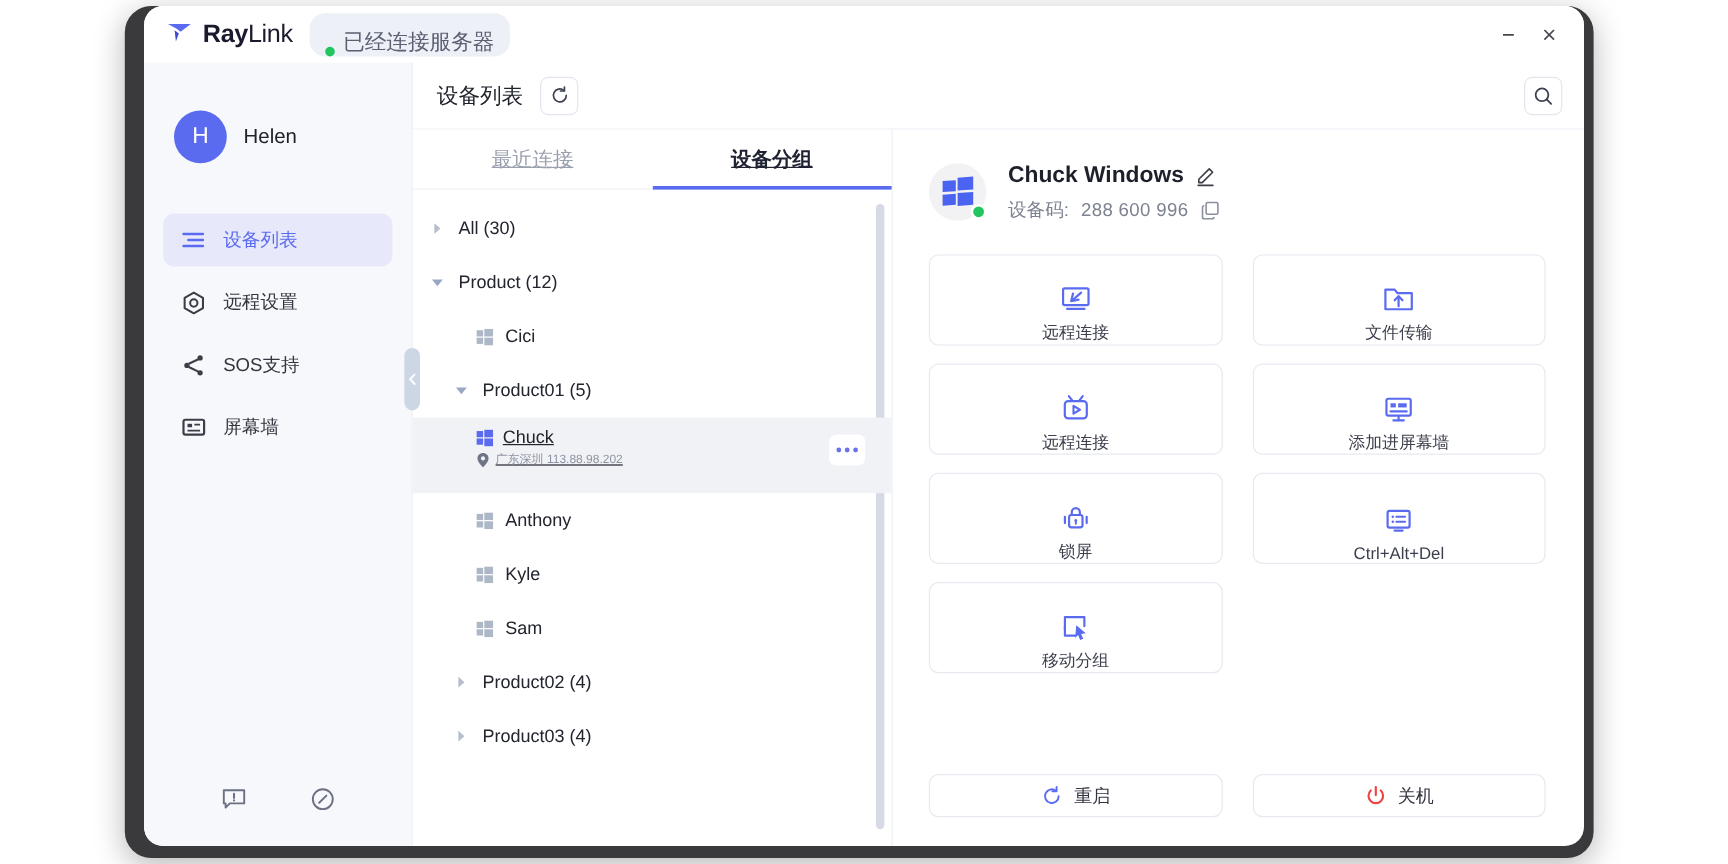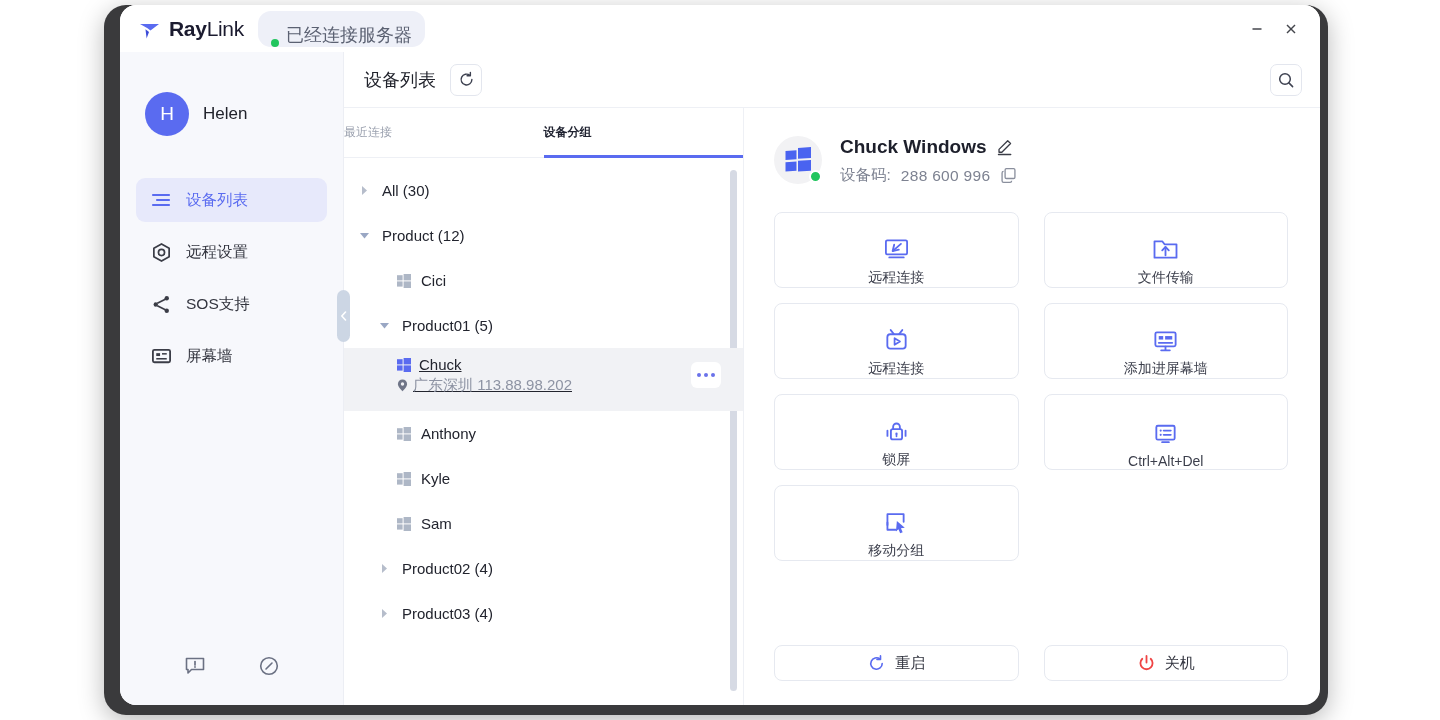--- a/index.html
+++ b/index.html
@@ -32,21 +32,21 @@
   }
 
   
   .titlebar {
     height: 47px; flex: 0 0 47px;
     background: #ffffff;
     display: flex; align-items: center;
     padding: 0 14px 0 18px;
     position: relative;
   }
-  .brand { display: flex; align-items: flex-end; gap: 7px; }
+  .brand { display: flex; align-items: flex-start; gap: 7px; }
   .brand-logo { width: 24px; height: 20px; display:block; }
   .brand-text {
     font-size: 21px; font-weight: 700; letter-spacing: -0.3px;
     color: #1b1b2f;
   }
   .brand-text .lite { font-weight: 400; }
   .status-chip {
     margin-left: 14px;
     display: flex; align-items: flex-end; gap: 7px;
     background: #eef0f8;
@@ -126,23 +126,24 @@
   
   .tree-pane {
     width: 400px; flex: 0 0 400px;
     border-right: 1px solid #eef0f5;
     display: flex; flex-direction: column;
     position: relative;
     background: #fff;
   }
   .tabs { height: 50px; flex: 0 0 50px; display: flex; border-bottom: 1px solid #eef0f5; }
   .tab {
-    flex: 1; display: flex; align-items: center; 
-    font-size: 12px; color: #9aa0ae; cursor: pointer;
+    flex: 1; display: flex; align-items: center; justify-content: center;
+    font-size: 17px; color: #9aa0ae; cursor: pointer;
     position: relative;
+    text-decoration: underline;
   }
   .tab.active { color: #1f2230; font-weight: 700; }
   .tab.active::after {
     content: ""; position: absolute; left: 0; right: 0; bottom: -1px;
     height: 3px; background: #5a6bf0;
   }
   .tree {
     flex: 1; overflow-y: hidden; position: relative;
     padding-top: 10px;
   }
@@ -157,21 +158,21 @@
     height: 63px; align-items: flex-start; padding-top: 8px;
   }
   .caret {
     width: 16px; height: 16px; display: flex; align-items: center; justify-content: center;
     color: #b6bdcb; flex: 0 0 16px;
   }
   .caret.open { color: #9aa7c4; }
   .winico { width: 14px; height: 14px; flex: 0 0 14px; display:block; }
   .device-main { display: flex; flex-direction: column; gap: 3px; text-decoration: underline; }
   .device-name { font-size: 15px; color: #22242e; font-weight: 500; display:flex; align-items:center; gap:8px; }
-  .device-loc { font-size: 15px; color: #8d93a3; display: flex; align-items: center; gap: 5px; }
+  .device-loc { font-size: 10px; color: #8d93a3; display: flex; align-items: center; gap: 5px; }
   .more-btn {
     position: absolute; right: 22px; top: 14px;
     width: 30px; height: 26px; border-radius: 6px; background: #fff;
     display: flex; align-items: center; justify-content: center;
     gap: 3px; cursor: pointer;
   }
   .more-btn i { width: 4px; height: 4px; border-radius: 50%; background: #6a72ea; display:block; }
   .scrollbar {
     position: absolute; right: 6px; top: 12px; bottom: 14px;
     width: 7px; border-radius: 4px; background: #d6dae4;

